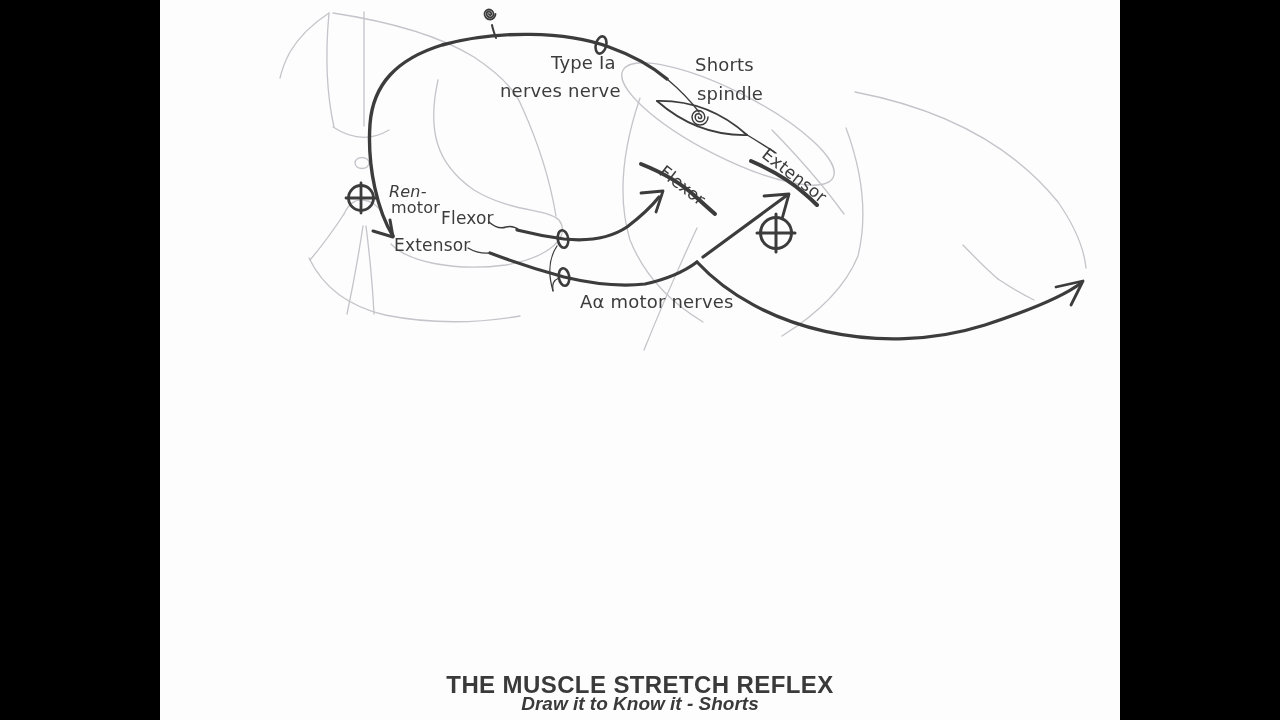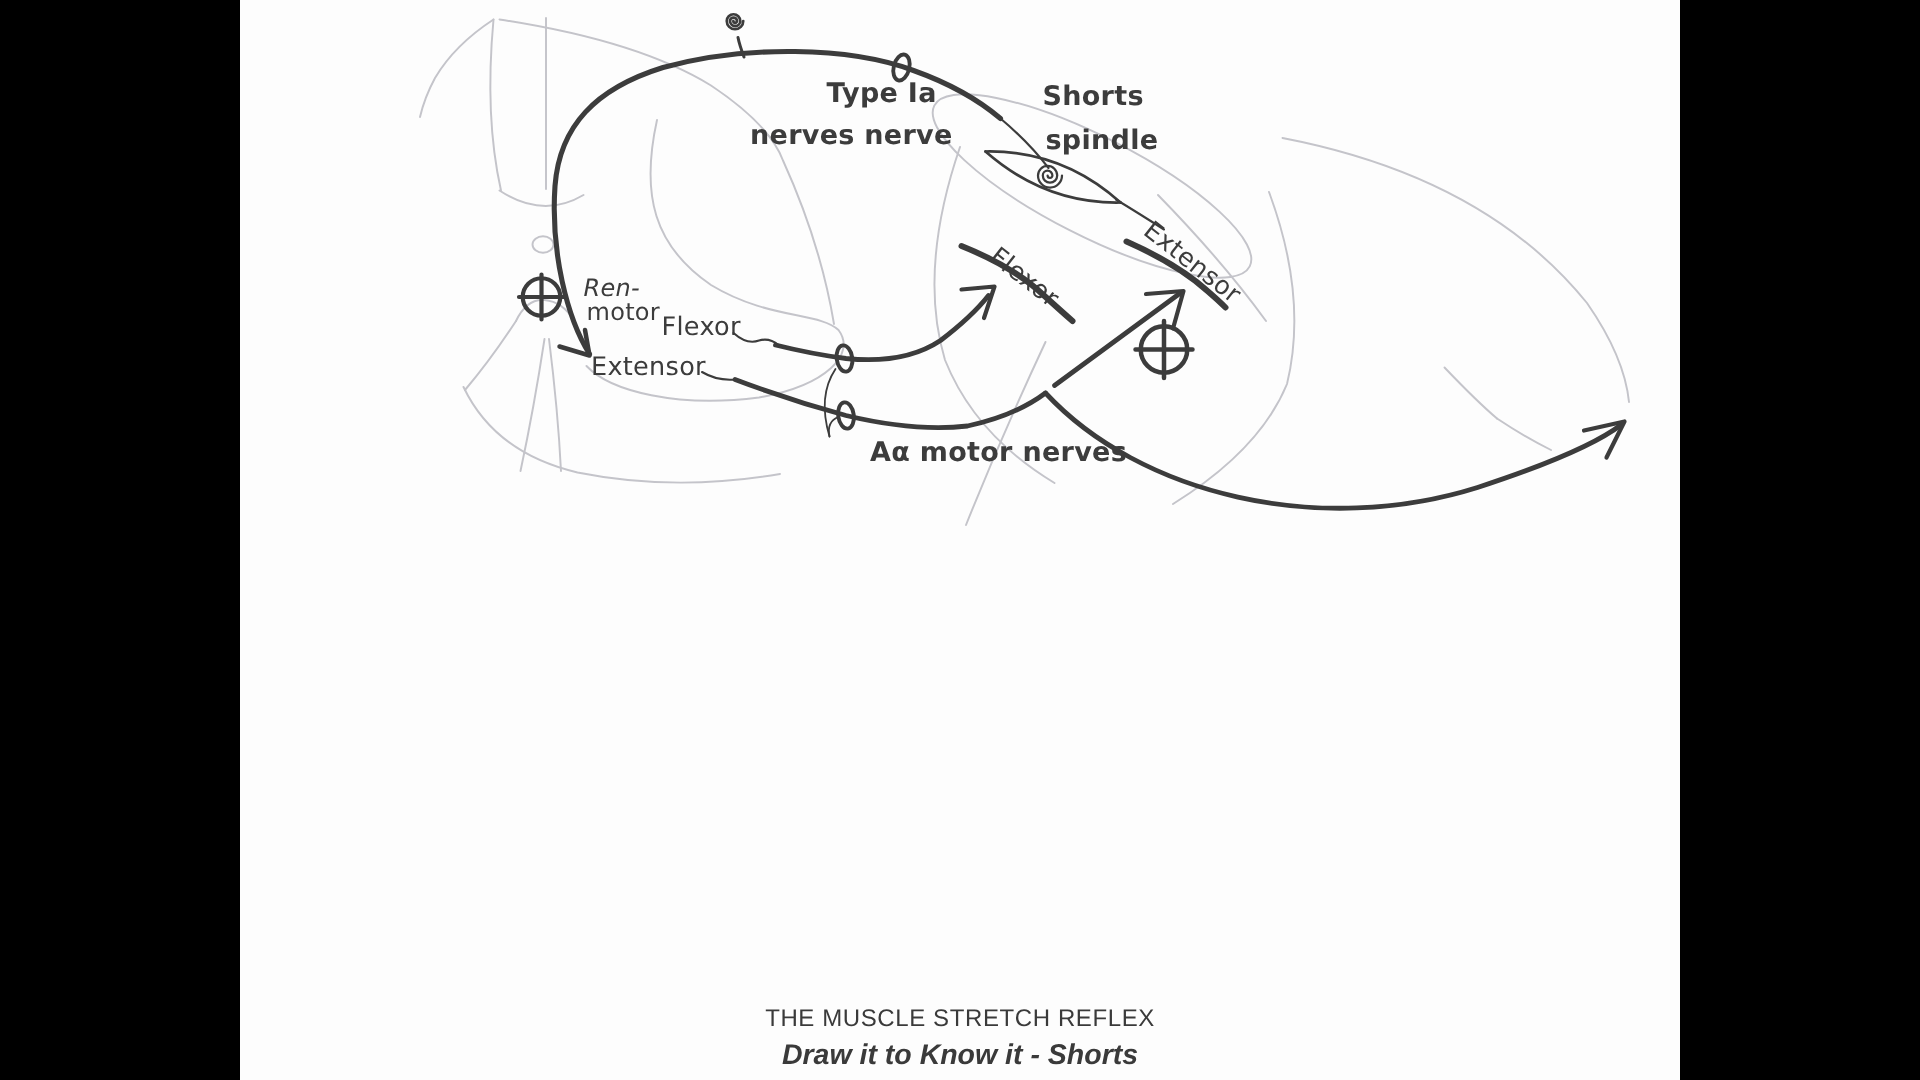--- a/index.html
+++ b/index.html
@@ -3,25 +3,25 @@
 <meta charset="utf-8">
 <style>
   html,body{margin:0;padding:0;background:#000;}
   .frame{position:relative;width:1280px;height:720px;background:#000;overflow:hidden;
          font-family:"DejaVu Sans",sans-serif;}
   .canvas{position:absolute;left:160px;top:0;width:960px;height:720px;background:#fdfdfd;}
   .pillarbox{position:absolute;top:0;width:160px;height:720px;background:#000;}
   .pillarbox.left{left:0;} .pillarbox.right{left:1120px;}
   svg.draw{position:absolute;left:0;top:0;width:1280px;height:720px;}
   .lbl{position:absolute;color:#3c3c3c;white-space:nowrap;letter-spacing:.2px;line-height:1.05;}
-  .lbl.s18{font-size:18px;font-weight:bold;} .lbl.s17{font-size:17px;} .lbl.s16{font-size:16px;line-height:16px;}
+  .lbl.s18{font-size:18px;} .lbl.s17{font-size:17px;} .lbl.s16{font-size:16px;line-height:16px;}
   .lbl.rot{transform:translate(-50%,-50%) rotate(38deg);}
   .footer-title{position:absolute;left:160px;width:960px;text-align:center;color:#3a3a3a;
                 font-family:"Liberation Sans",sans-serif;}
-  .footer-title.main{top:671px;font-size:16px;font-weight:400;letter-spacing:.4px;}
+  .footer-title.main{top:671px;font-size:24px;font-weight:700;letter-spacing:.4px;}
   .footer-title.sub{top:693px;font-size:19px;font-style:italic;font-weight:600;}
   .faint{stroke:#c4c4ca;stroke-width:1.3;fill:none;stroke-linecap:round;}
   .ink{stroke:#3c3c3c;fill:none;stroke-linecap:round;stroke-linejoin:round;}
 </style>
 </head>
 <body>
 
 <div class="frame">
   <div class="canvas"></div>
   <div class="pillarbox left"></div>

